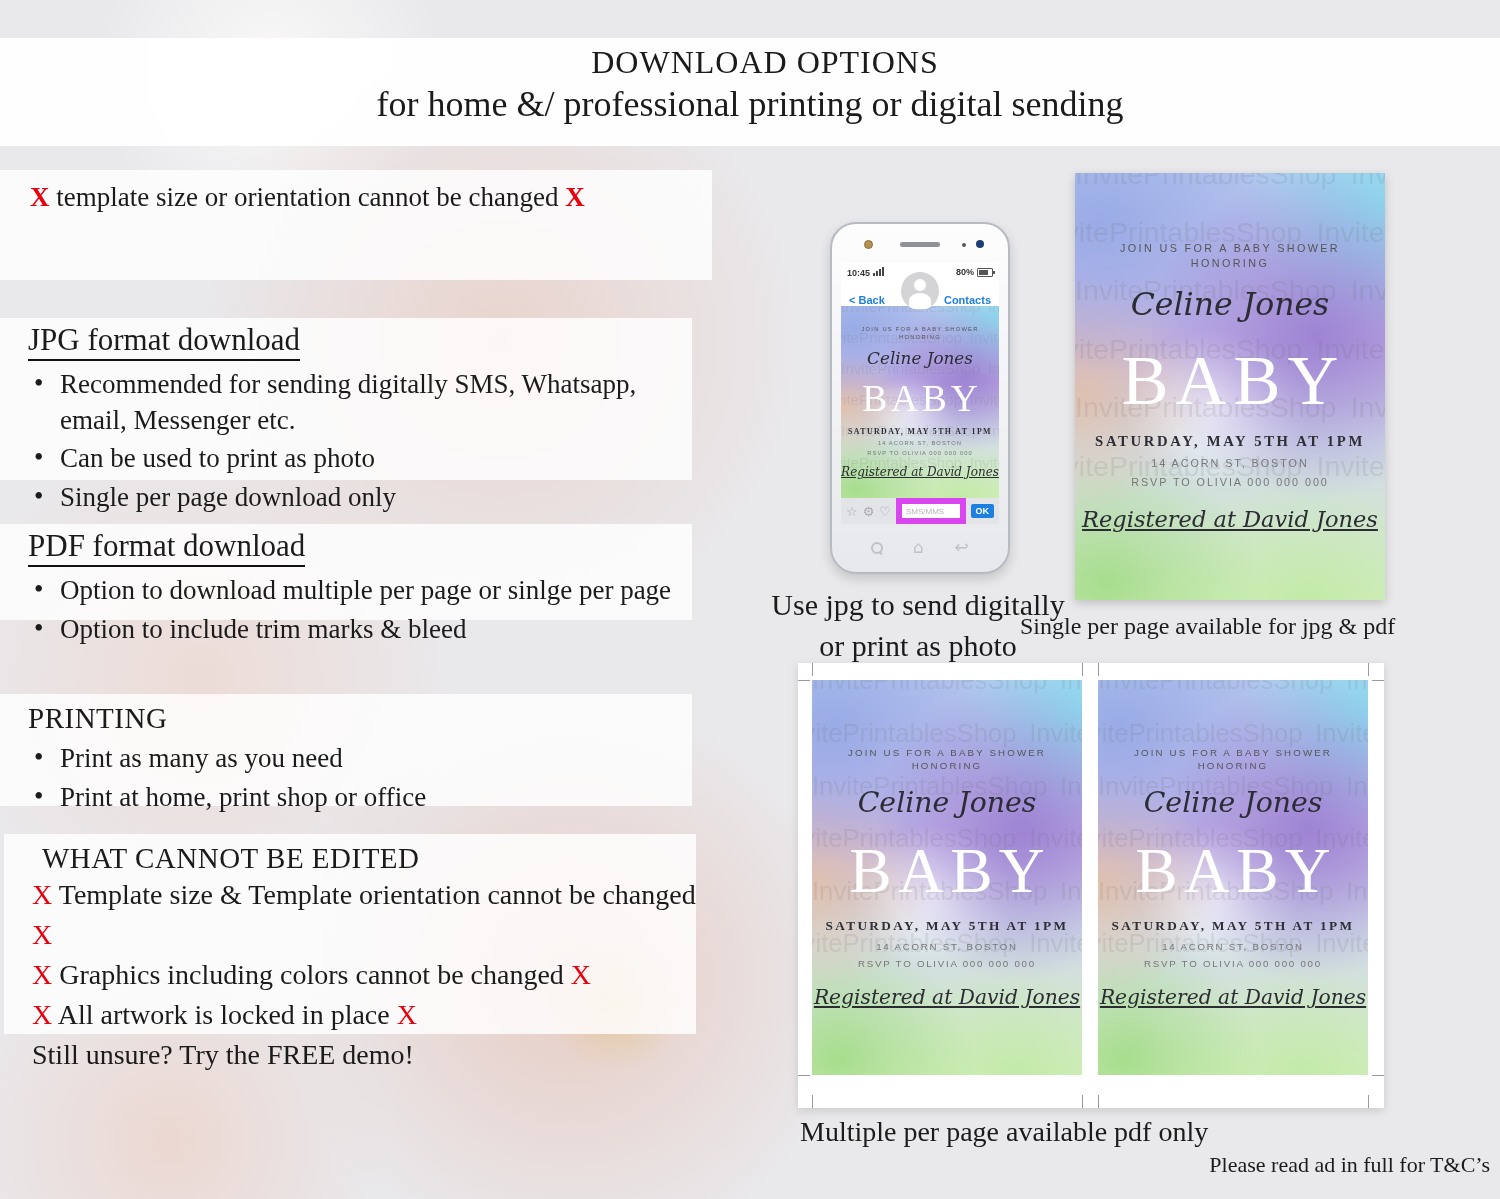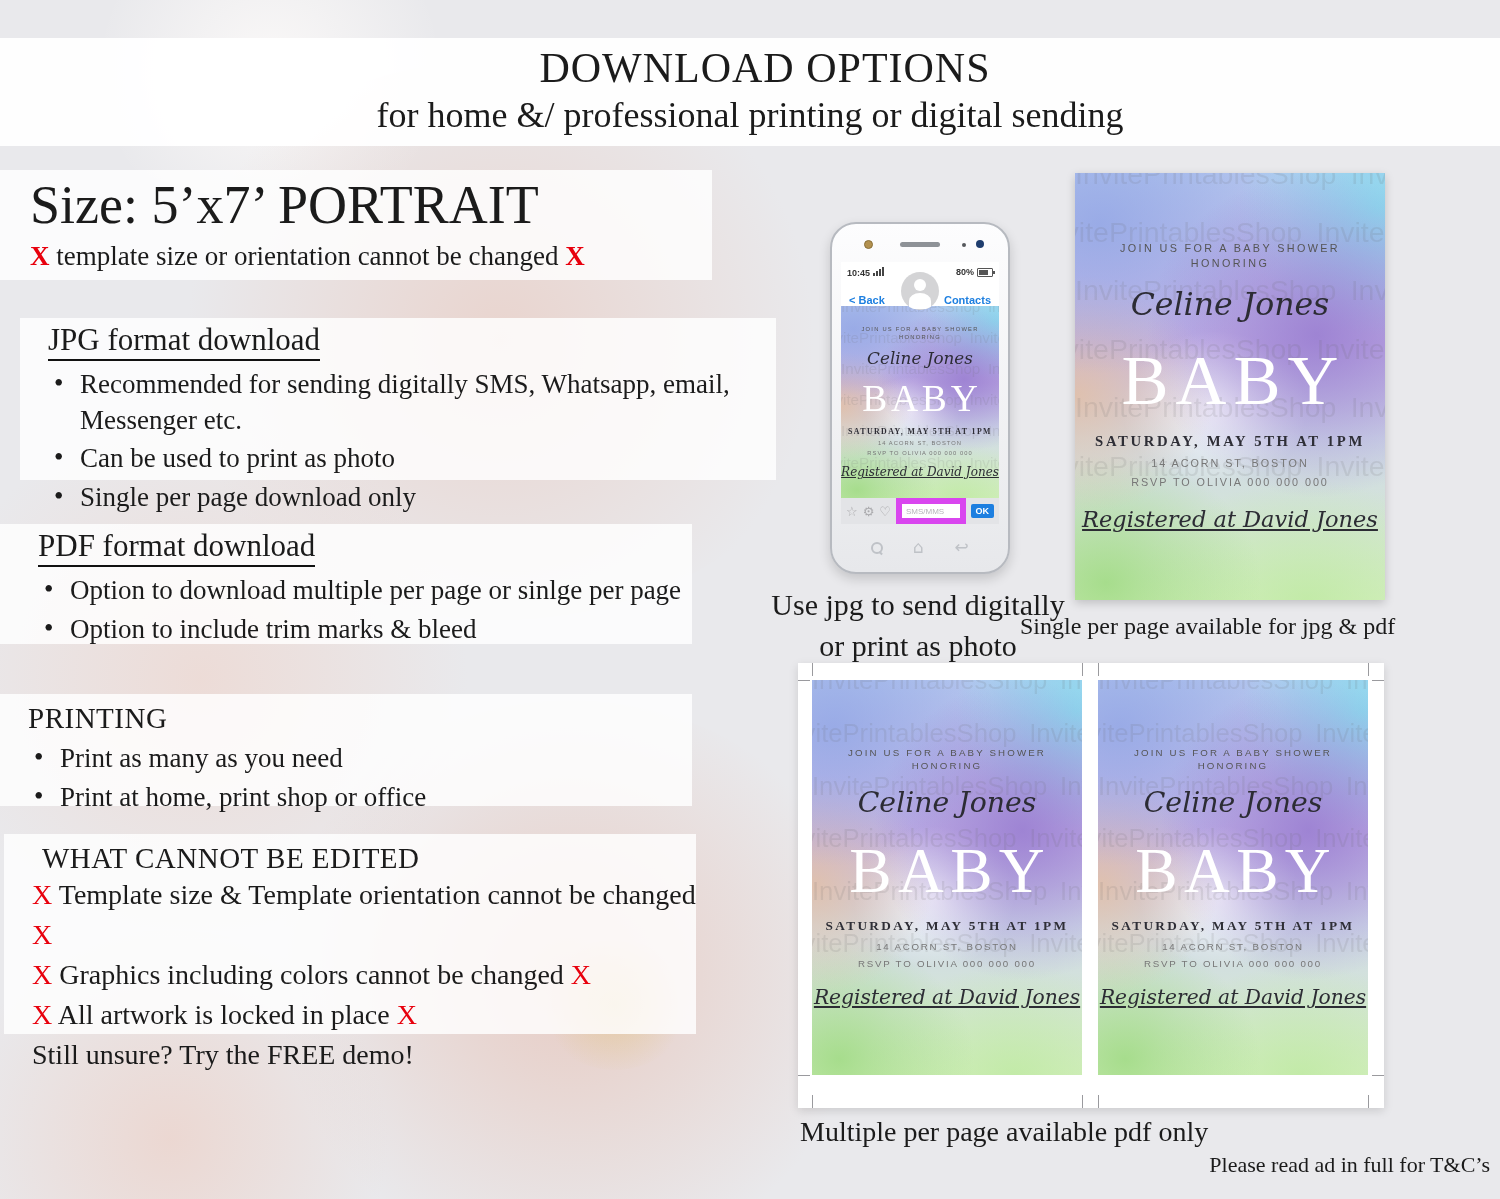--- a/index.html
+++ b/index.html
@@ -11,31 +11,31 @@
   .fl1{left:150px;top:60px;width:700px;height:560px;background:radial-gradient(circle,rgba(233,205,196,.75),rgba(233,205,196,0) 70%);}
   .fl2{left:-80px;top:420px;width:560px;height:520px;background:radial-gradient(circle,rgba(238,214,206,.7),rgba(238,214,206,0) 70%);}
   .fl3{left:260px;top:700px;width:620px;height:560px;background:radial-gradient(circle,rgba(231,199,189,.85),rgba(231,199,189,0) 70%);}
   .fl4{left:-60px;top:930px;width:460px;height:420px;background:radial-gradient(circle,rgba(236,211,203,.8),rgba(236,211,203,0) 70%);}
   .fl5{left:540px;top:940px;width:150px;height:130px;background:radial-gradient(circle,rgba(222,190,96,.4),rgba(222,190,96,0) 70%);}
   .fl6{left:60px;top:-60px;width:420px;height:260px;background:radial-gradient(circle,rgba(252,250,249,.9),rgba(252,250,249,0) 70%);}
 
   
   .band{position:absolute;background:rgba(255,255,255,.82);}
   .band-header{left:0;top:38px;width:1500px;height:108px;background:rgba(255,255,255,.95);text-align:center;}
-  .hdr-title{font-size:42px;letter-spacing:1px;margin-top:6px;margin-left:30px;}
+  .hdr-title{font-size:32px;letter-spacing:1px;margin-top:6px;margin-left:30px;}
   .hdr-sub{font-size:36px;margin-top:2px;}
 
   .band-size{left:0;top:170px;width:712px;height:110px;padding:6px 0 0 30px;box-sizing:border-box;}
   .size-title{font-size:54px;line-height:1.1;}
   .size-note{font-size:27px;margin-top:6px;}
   .rx{color:#e8000d;}
   .rx-b{color:#e8000d;font-weight:bold;}
 
-  .band-jpg{left:0;top:318px;width:756px;height:162px;padding:4px 0 0 28px;box-sizing:border-box;margin-left:20px;}
-  .band-pdf{left:0;top:524px;width:692px;height:120px;padding:4px 0 0 38px;box-sizing:border-box;}
+  .band-jpg{left:0;top:318px;width:692px;height:162px;padding:4px 0 0 28px;box-sizing:border-box;}
+  .band-pdf{left:0;top:524px;width:692px;height:96px;padding:4px 0 0 28px;box-sizing:border-box;}
   .band-print{left:0;top:694px;width:692px;height:112px;padding:8px 0 0 28px;box-sizing:border-box;}
   .band-what{left:4px;top:834px;width:692px;height:200px;padding:8px 0 0 28px;box-sizing:border-box;}
 
   .sec-head{font-size:31px;display:inline-block;border-bottom:2px solid #111;padding-bottom:1px;}
   .sec-head-plain{font-size:29px;letter-spacing:.5px;}
   ul.blist{list-style:none;margin:6px 0 0 0;padding:0;font-size:27px;line-height:1.32;}
   ul.blist li{position:relative;padding-left:32px;margin-top:3px;}
   ul.blist li::before{content:"•";position:absolute;left:6px;top:-1px;}
   .xline{font-size:28px;line-height:1.43;}
   .what-head{margin-left:10px;}
@@ -129,21 +129,20 @@
   <div class="flower fl3"></div>
   <div class="flower fl4"></div>
   <div class="flower fl5"></div>
 
   <div class="band band-header">
     <div class="hdr-title">DOWNLOAD OPTIONS</div>
     <div class="hdr-sub">for home &amp;/ professional printing or digital sending</div>
   </div>
 
   <div class="band band-size">
-    <div class="size-title">Size: 5’x7’ PORTRAIT</div>
     <div class="size-note">
       <span class="rx-b">X</span>
       <span>template size or orientation cannot be changed</span>
       <span class="rx-b">X</span>
     </div>
   </div>
 
   <div class="band band-jpg">
     <span class="sec-head">JPG format download</span>
     <ul class="blist">

